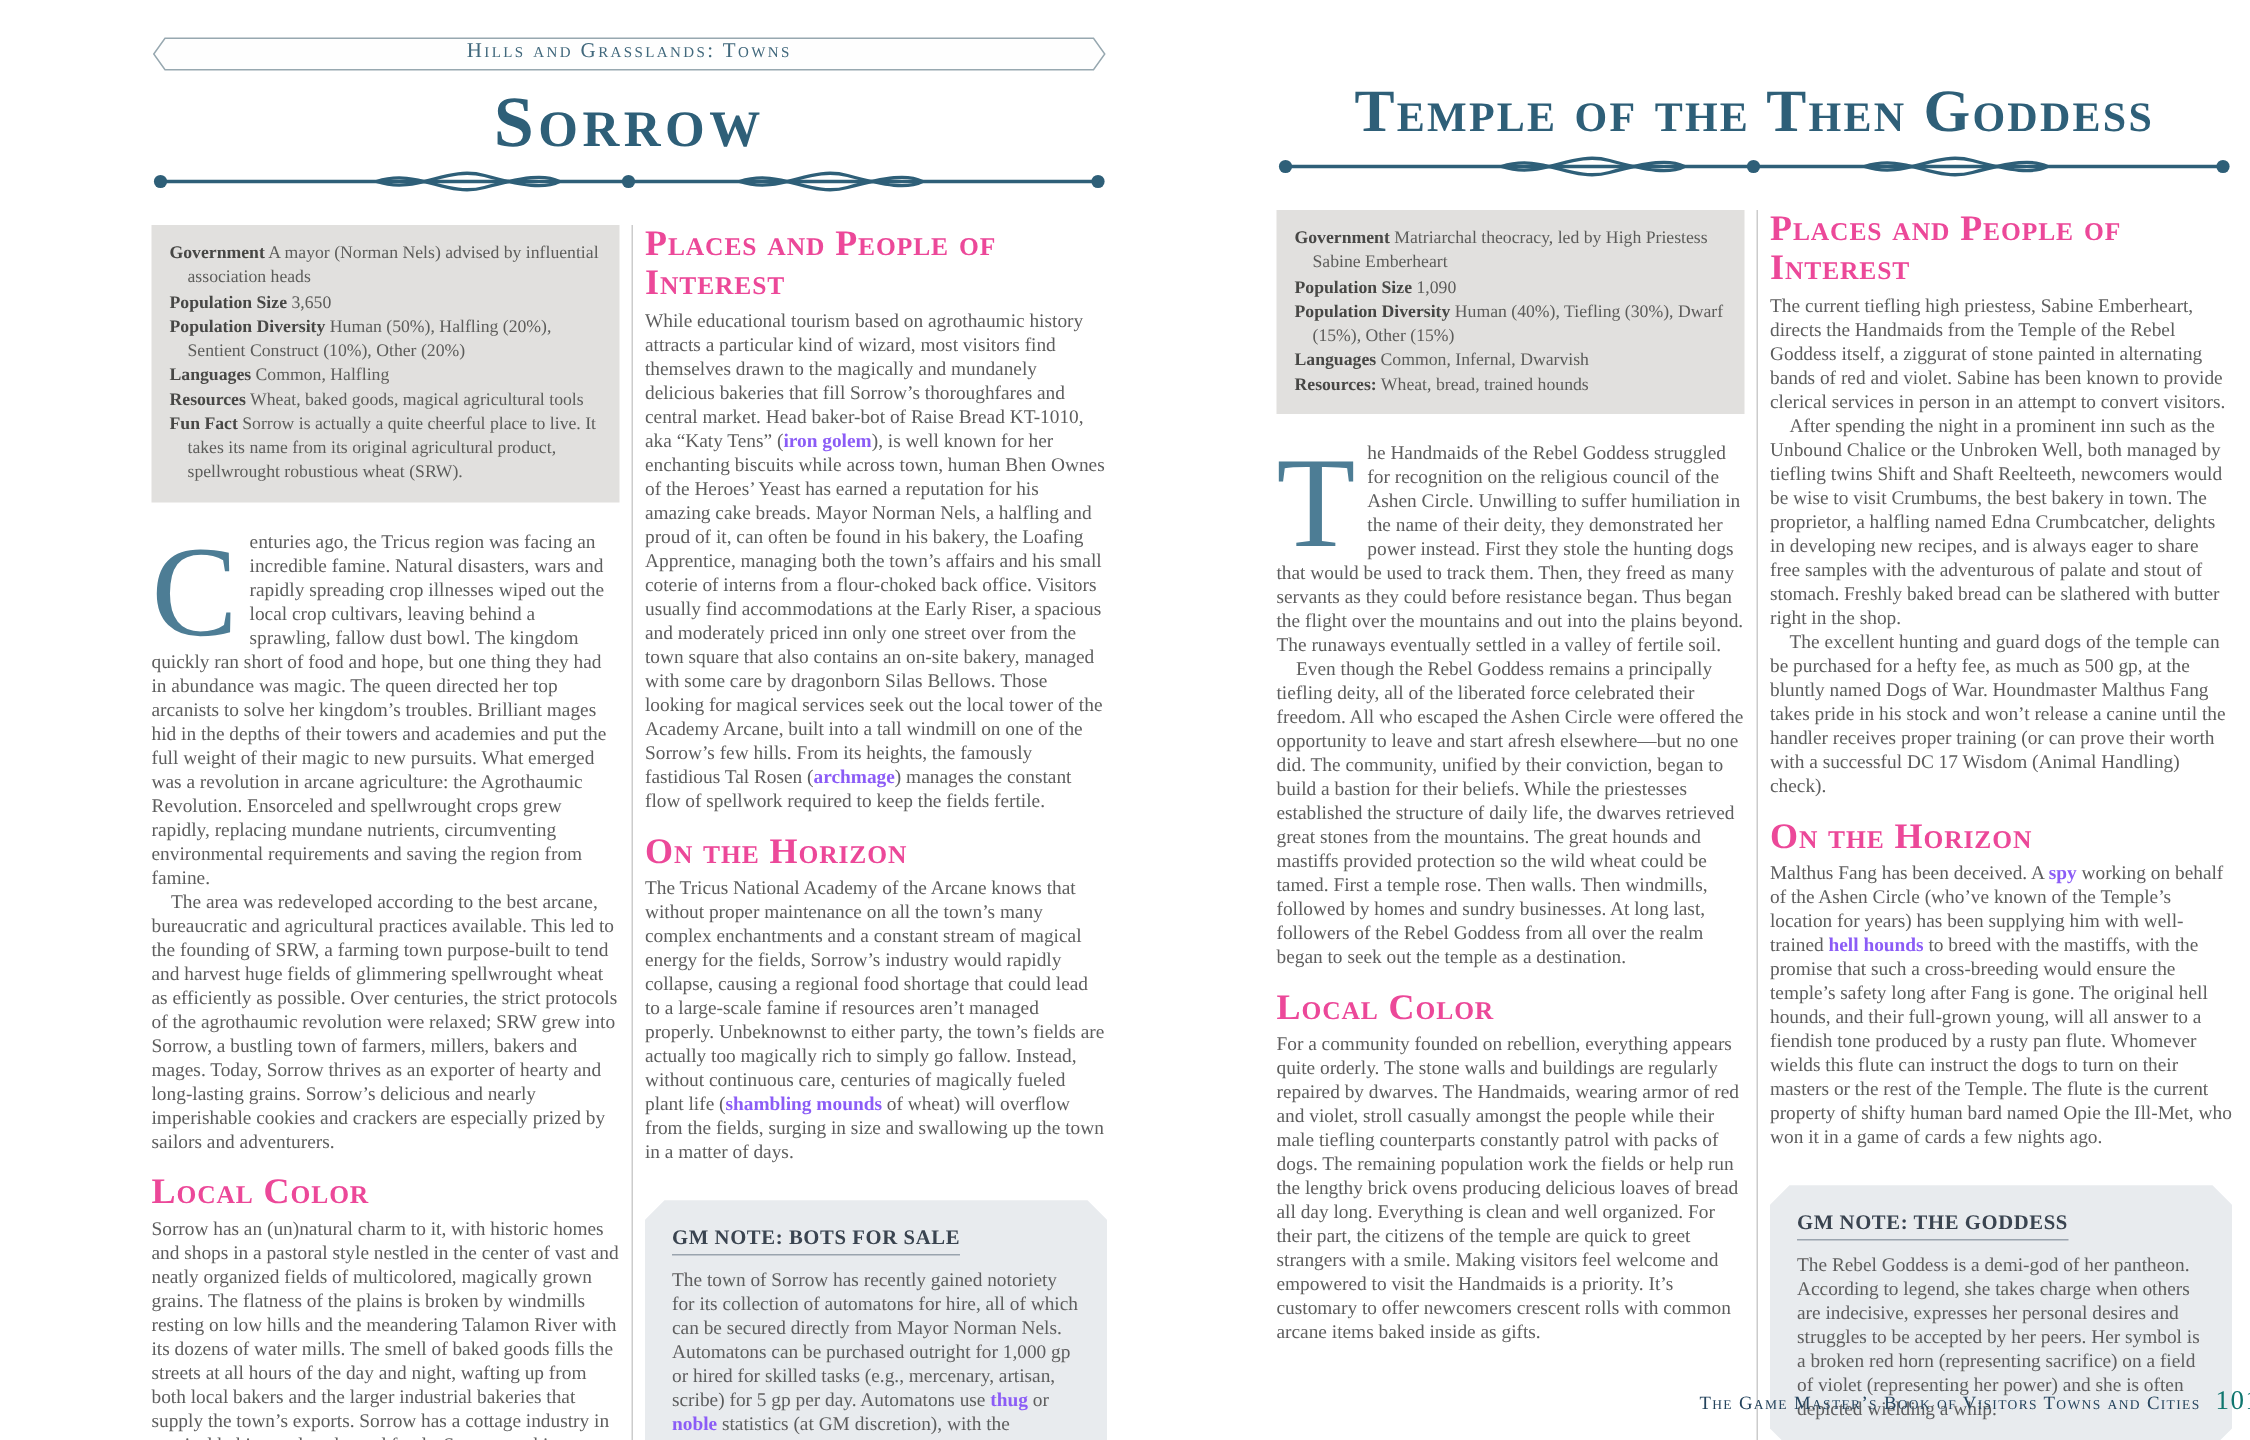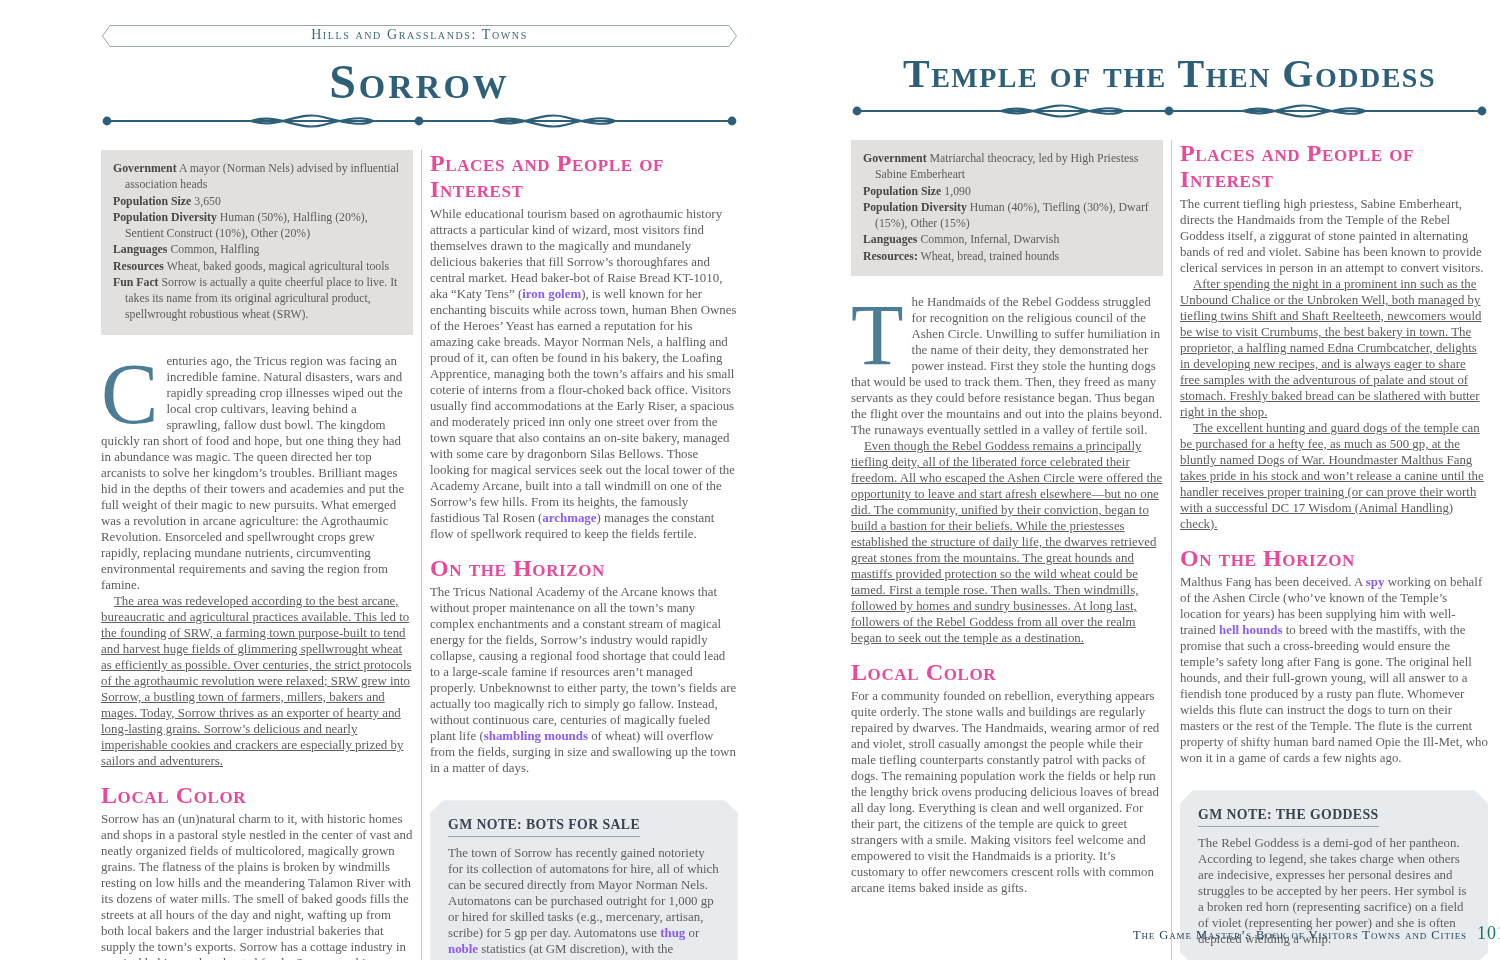--- a/index.html
+++ b/index.html
@@ -29,21 +29,21 @@
 
   
   .stats-box { background:#e1e0de; padding:10px 12px 12px 12px; font-size:11.8px;
     line-height:1.38; color:#5c5c5a; }
   .stat-line { padding-left:12px; text-indent:-12px; }
   .stat-line b { color:#474745; }
 
   
   .bodytext { font-size:12.9px; line-height:1.24; color:#5e5e5e; text-align:left; }
   .bodytext p { margin:0; }
-  p.indent { text-indent:13px;text-decoration:underline; }
+  p.indent { text-indent:13px; }
   .dropcap { float:left; font-size:86px; line-height:70px; padding:6px 8px 0 0;
     color:#4d7d95; }
   .sec-heading { font-variant:small-caps; font-size:24px; letter-spacing:0.6px;
     color:#ec4899; margin:13px 0 3px 0; line-height:1.1; }
   .sec-heading.first { margin-top:0; }
   .b { font-weight:bold; color:#8b5cf6; }
   .bi { font-weight:bold; font-style:italic; color:#3c6b86; }
 
   
   .gm-box { background:#e8ebee; margin-top:24px; padding:16px 18px 18px 18px;

